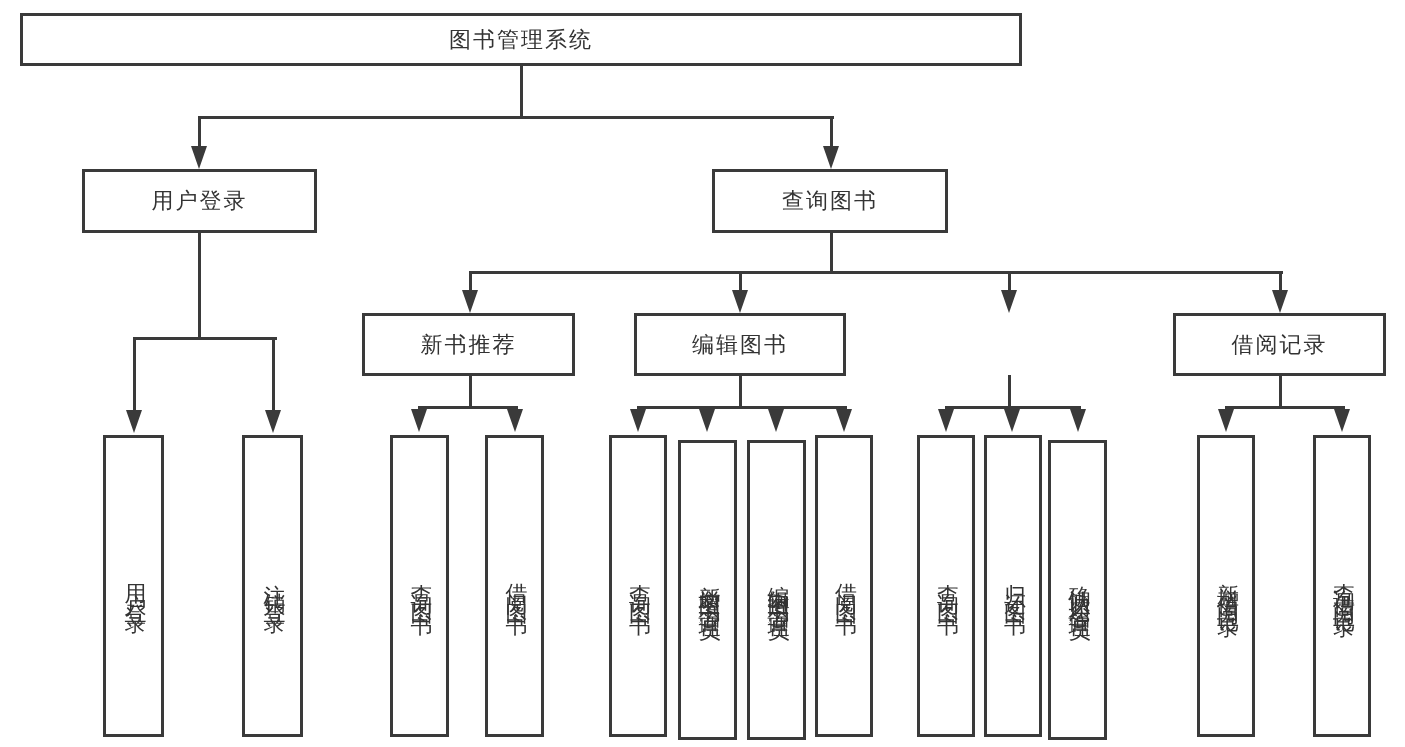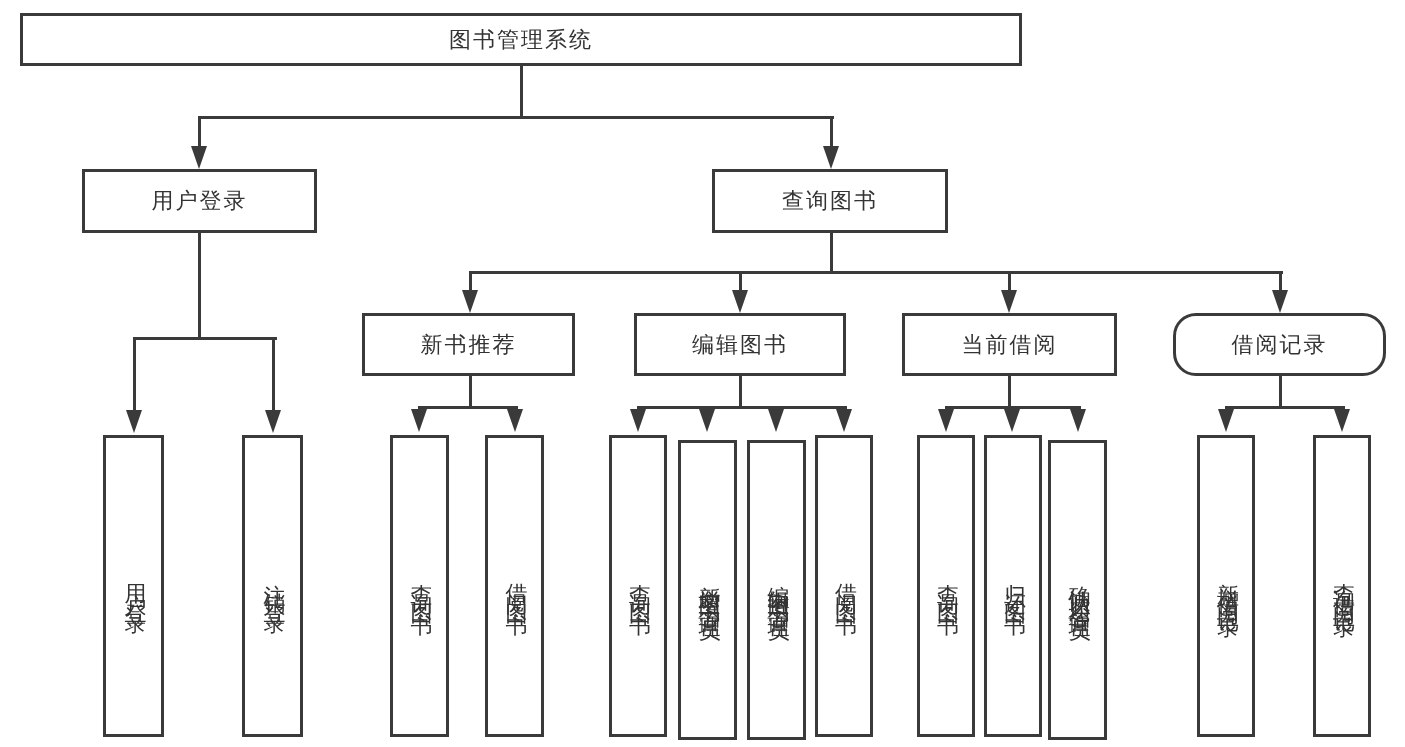--- a/index.html
+++ b/index.html
@@ -55,22 +55,21 @@
 </style>
 </head>
 <body>
 
 <div id="stage" style="--line: #3a3a3a; --box-bg: #ffffff; --text: #333333; --wm: #b3b9c2;">
   <div class="node" style="left: 20px; top: 13px; width: 1002px; height: 53px;">图书管理系统</div>
     <div class="node" style="left: 82px; top: 169px; width: 235px; height: 64px;">用户登录</div>
     <div class="node" style="left: 712px; top: 169px; width: 236px; height: 64px;">查询图书</div>
     <div class="node" style="left: 362px; top: 313px; width: 213px; height: 63px; text-align: right;">新书推荐</div>
     <div class="node" style="left: 634px; top: 313px; width: 212px; height: 63px;">编辑图书</div>
-    <div class="node" style="left: 902px; top: 313px; width: 215px; height: 63px;">当前借阅</div>
-    <div class="node" style="left: 1173px; top: 313px; width: 213px; height: 63px; border-radius: 23px;">借阅记录</div>
+    <div class="node" style="left: 1173px; top: 313px; width: 213px; height: 63px;">借阅记录</div>
     <div class="node vert" style="left: 103px; top: 435px; width: 61px; height: 302px;">用户登录</div>
     <div class="node vert" style="left: 242px; top: 435px; width: 61px; height: 302px;">注销登录</div>
     <div class="node vert" style="left: 390px; top: 435px; width: 59px; height: 302px;">查询图书</div>
     <div class="node vert" style="left: 485px; top: 435px; width: 59px; height: 302px;">借阅图书</div>
     <div class="node vert" style="left: 609px; top: 435px; width: 58px; height: 302px;">查询图书</div>
     <div class="node vert long" style="left: 678px; top: 440px; width: 59px; height: 300px;">新增图书（管理员）</div>
     <div class="node vert long" style="left: 747px; top: 440px; width: 59px; height: 300px;">编辑图书（管理员）</div>
     <div class="node vert" style="left: 815px; top: 435px; width: 58px; height: 302px;">借阅图书</div>
     <div class="node vert" style="left: 917px; top: 435px; width: 58px; height: 302px;">查询图书</div>
     <div class="node vert" style="left: 984px; top: 435px; width: 58px; height: 302px;">归还图书</div>

